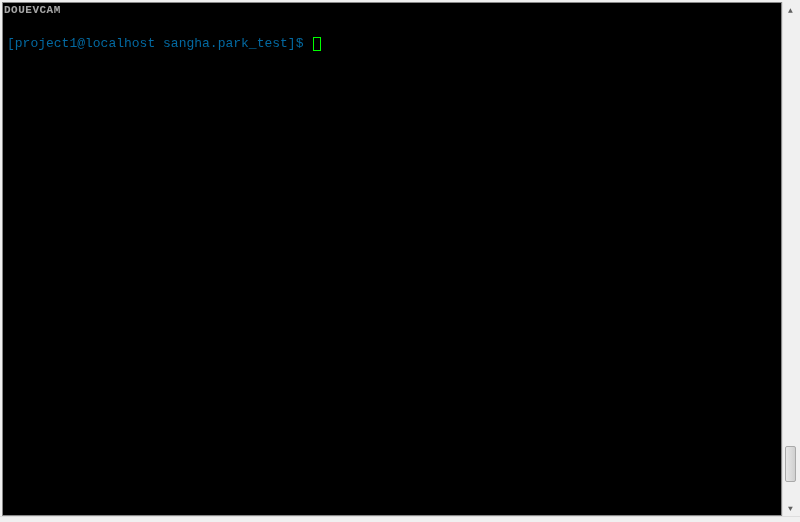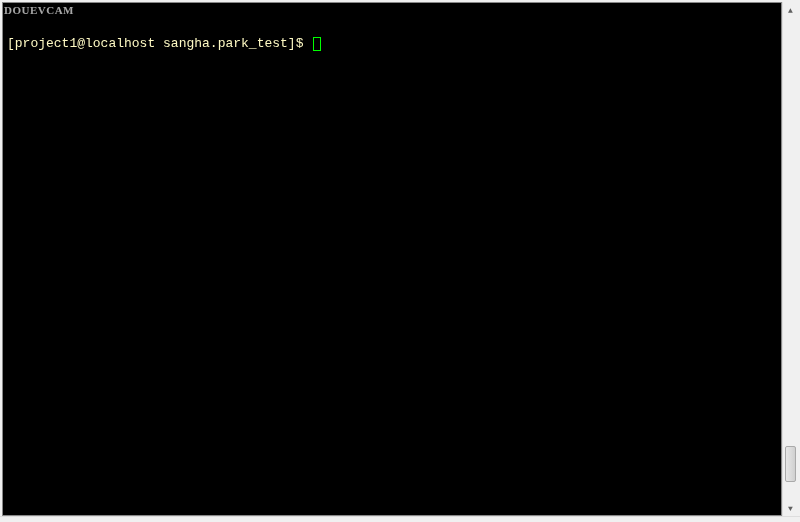--- a/index.html
+++ b/index.html
@@ -29,21 +29,21 @@
       padding: 2px 4px;
       color: #cccccc;
       line-height: 1.2;
       white-space: pre;
     }
     .prompt-line {
       display: flex;
       align-items: center;
     }
     .prompt-text {
-      color: #fef9c3;
+      color: #0369a1;
     }
     .cursor {
       display: inline-block;
       width: 8px;
       height: 14px;
       border: 1px solid #00ff00;
       margin-left: 2px;
       box-sizing: border-box;
     }
     .scrollbar {
@@ -90,21 +90,21 @@
       top: 0;
     }
     .scrollbar-arrow-down {
       bottom: 0;
     }
     .watermark {
       position: absolute;
       top: 4px;
       left: 4px;
       color: #ffffff;
-      font-family: Liberation Serif, serif;
+      font-family: Liberation Mono, monospace;
       font-size: 11px;
       font-weight: bold;
       opacity: 0.65;
       mix-blend-mode: screen;
       pointer-events: none;
       z-index: 10;
       letter-spacing: 0.5px;
     }
     .bottom-resize {
       position: absolute;

